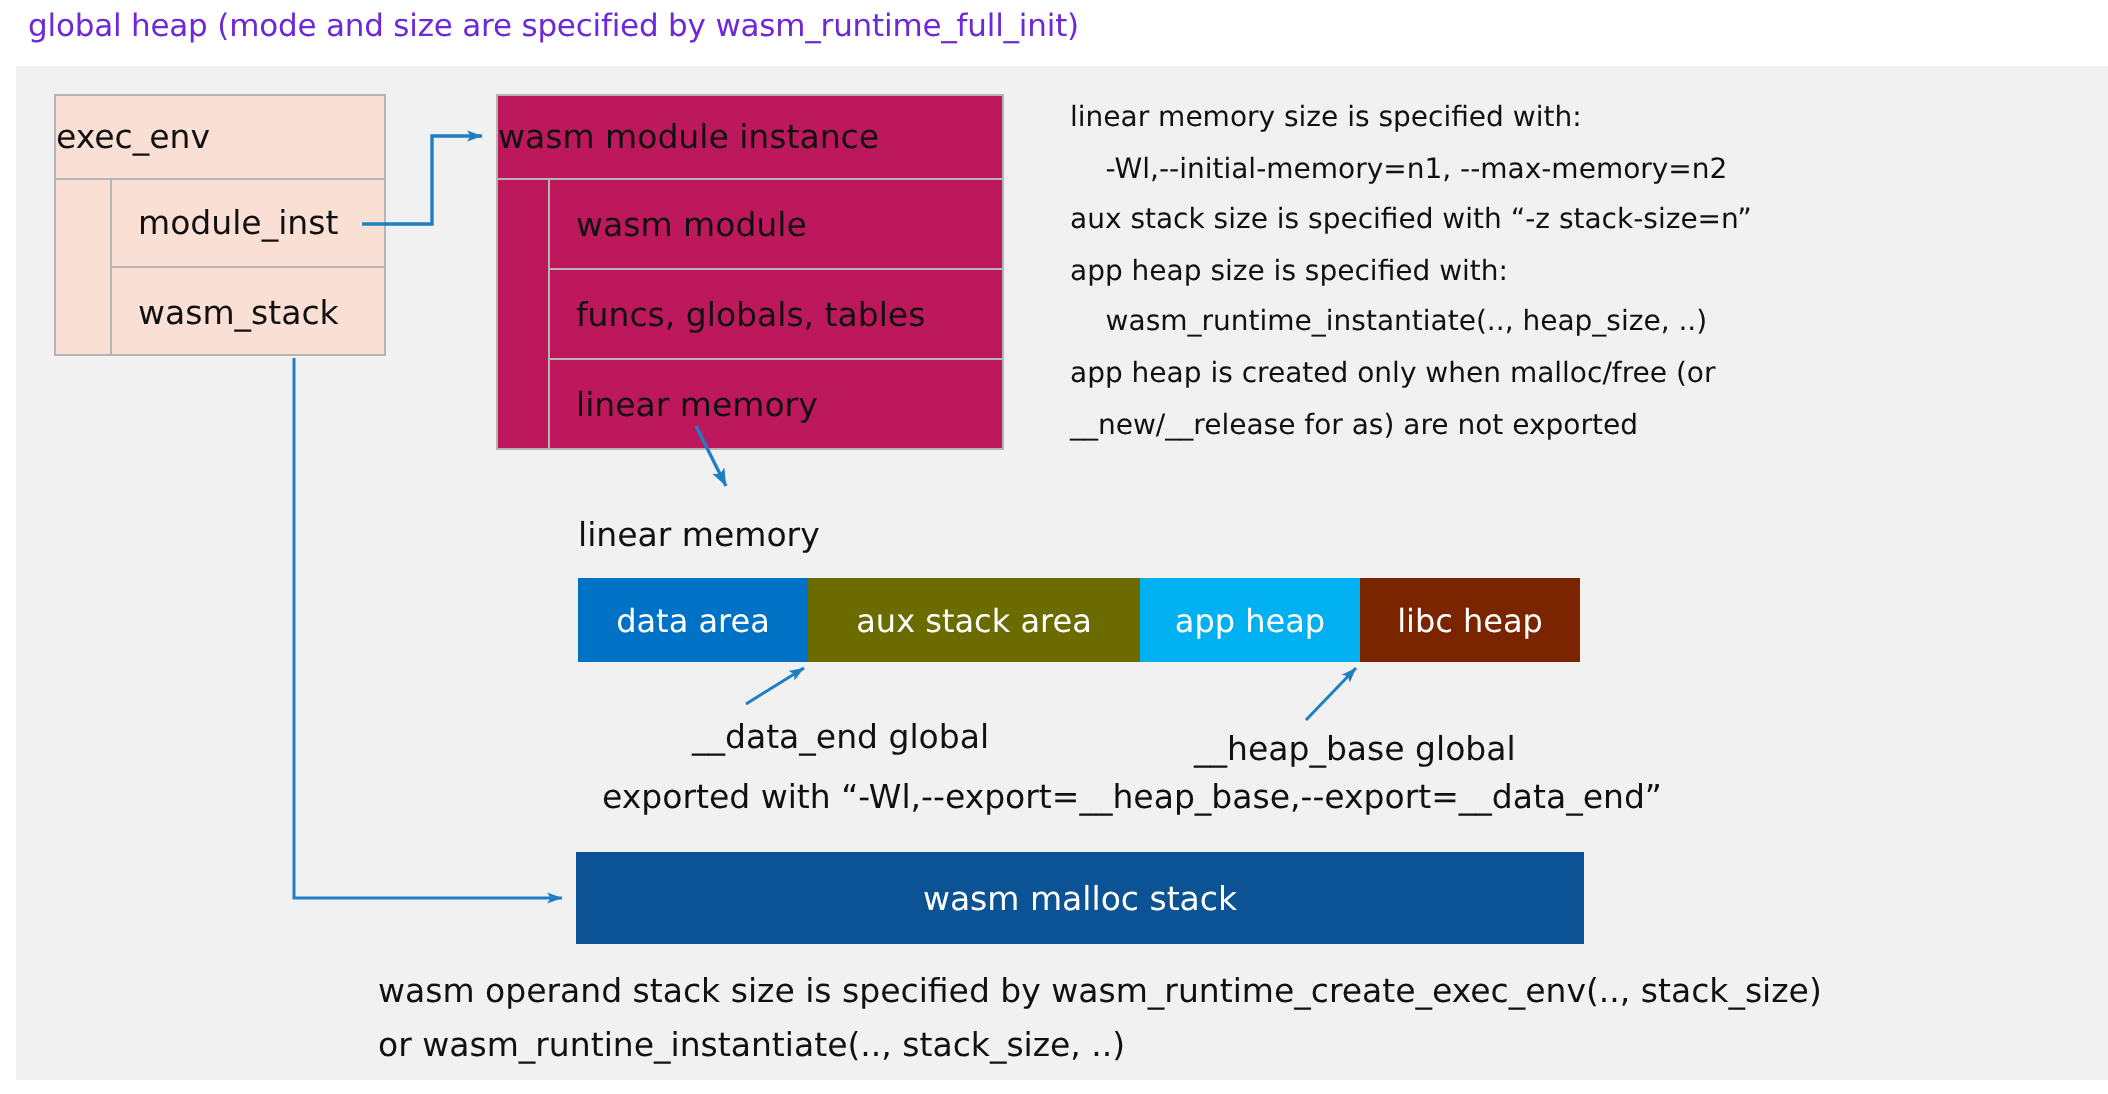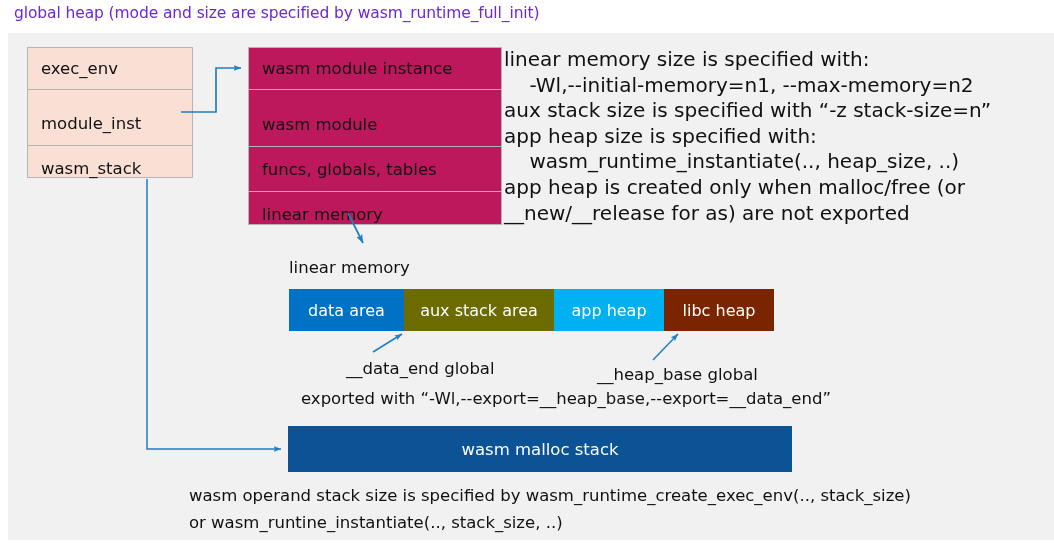--- a/index.html
+++ b/index.html
@@ -48,29 +48,27 @@
     position: absolute;
     box-sizing: border-box;
     border: 1px solid #b5b5b5;
   }
   .struct .hdr {
     box-sizing: border-box;
     height: 42px;
     border-bottom: 1px solid #b5b5b5;
     display: flex;
     align-items: center;
-    padding-left: 13px;
     font-size: 16.5px;
     color: #111111;
     white-space: nowrap;
   }
   .struct .body {
     display: flex;
-    flex-direction: column;
-    gap: 12px;
+    flex-direction: row;
   }
   .struct .gutter {
     box-sizing: border-box;
     border-right: 1px solid #b5b5b5;
     flex: 0 0 auto;
   }
   .struct .rows {
     flex: 1 1 auto;
     display: flex;
     flex-direction: column;
@@ -99,23 +97,23 @@
   #module-inst-box {
     left: 248px; top: 47px; width: 254px; height: 178px;
     background: #be185d;
   }
   #module-inst-box .gutter { width: 26px; }
   #module-inst-box .row { height: 45px; }
 
   
   .notes {
     position: absolute;
-    left: 504px;
+    left: 535px;
     top: 47px;
-    font-size: 20px;
+    font-size: 14px;
     line-height: 25.6px;
     color: #111111;
     white-space: pre;
   }
 
   
   .lm-caption {
     position: absolute;
     left: 289px;
     top: 258px;
@@ -231,21 +229,21 @@
 aux stack size is specified with “-z stack-size=n”
 app heap size is specified with:
     wasm_runtime_instantiate(.., heap_size, ..)
 app heap is created only when malloc/free (or
 __new/__release for as) are not exported</div>
 
   <div class="lm-caption">linear memory</div>
 
   <div id="memory-bar">
       <div class="seg" style="width: 115px; background: rgb(0, 114, 198); color: rgb(255, 255, 255);">data area</div>
-      <div class="seg" style="width: 150px; background: rgb(107, 107, 0); color: rgb(255, 255, 255);">aux stack area</div>
+      <div class="seg" style="width: 166px; background: rgb(107, 107, 0); color: rgb(255, 255, 255);">aux stack area</div>
       <div class="seg" style="width: 110px; background: rgb(0, 176, 240); color: rgb(255, 255, 255);">app heap</div>
       <div class="seg" style="width: 110px; background: rgb(123, 36, 0); color: rgb(255, 255, 255);">libc heap</div>
     </div>
 
   <div class="ann" id="ann-data-end">__data_end global</div>
   <div class="ann" id="ann-heap-base">__heap_base global</div>
   <div class="ann" id="ann-exported">exported with “-Wl,--export=__heap_base,--export=__data_end”</div>
 
   <div id="operand-stack-box" style="background: rgb(11, 83, 148);">wasm malloc stack</div>
 

